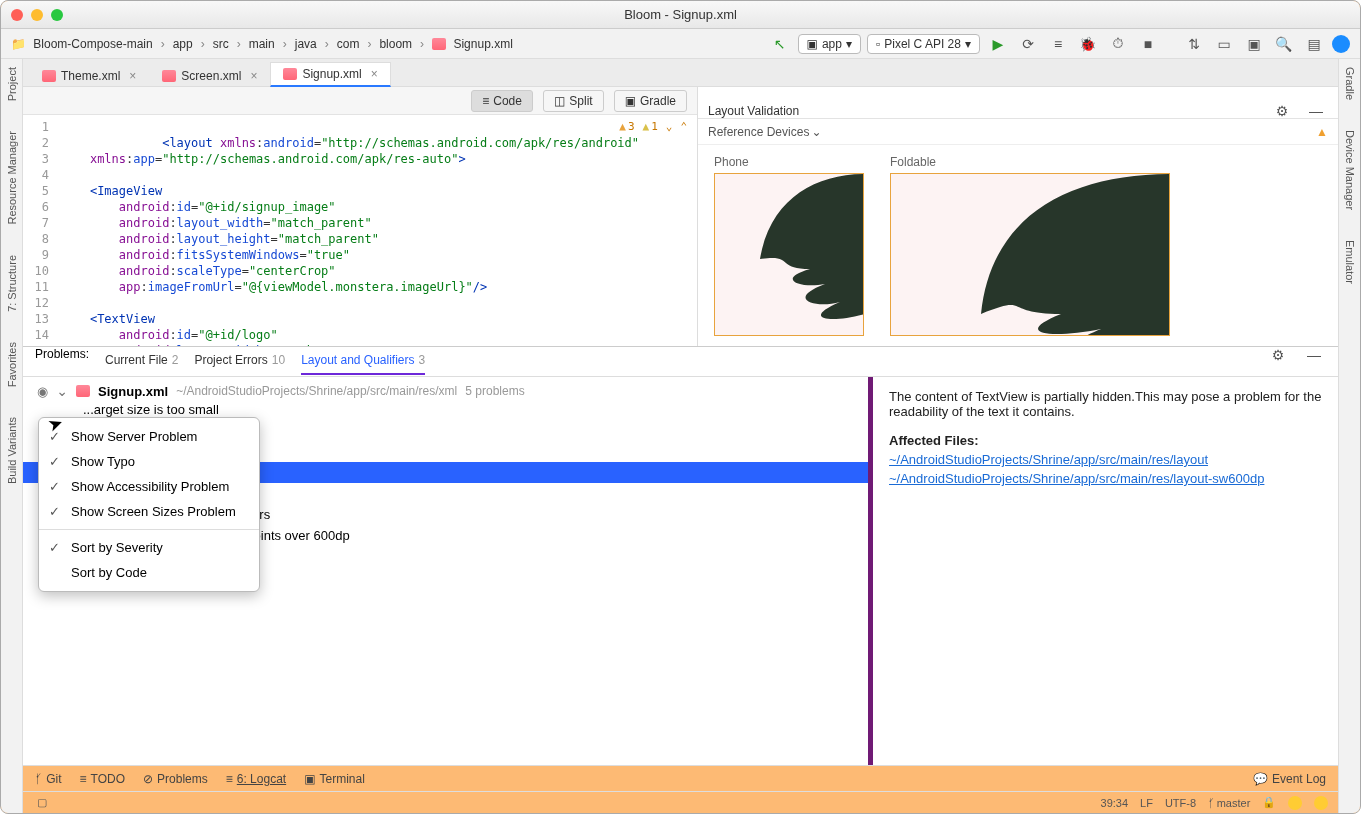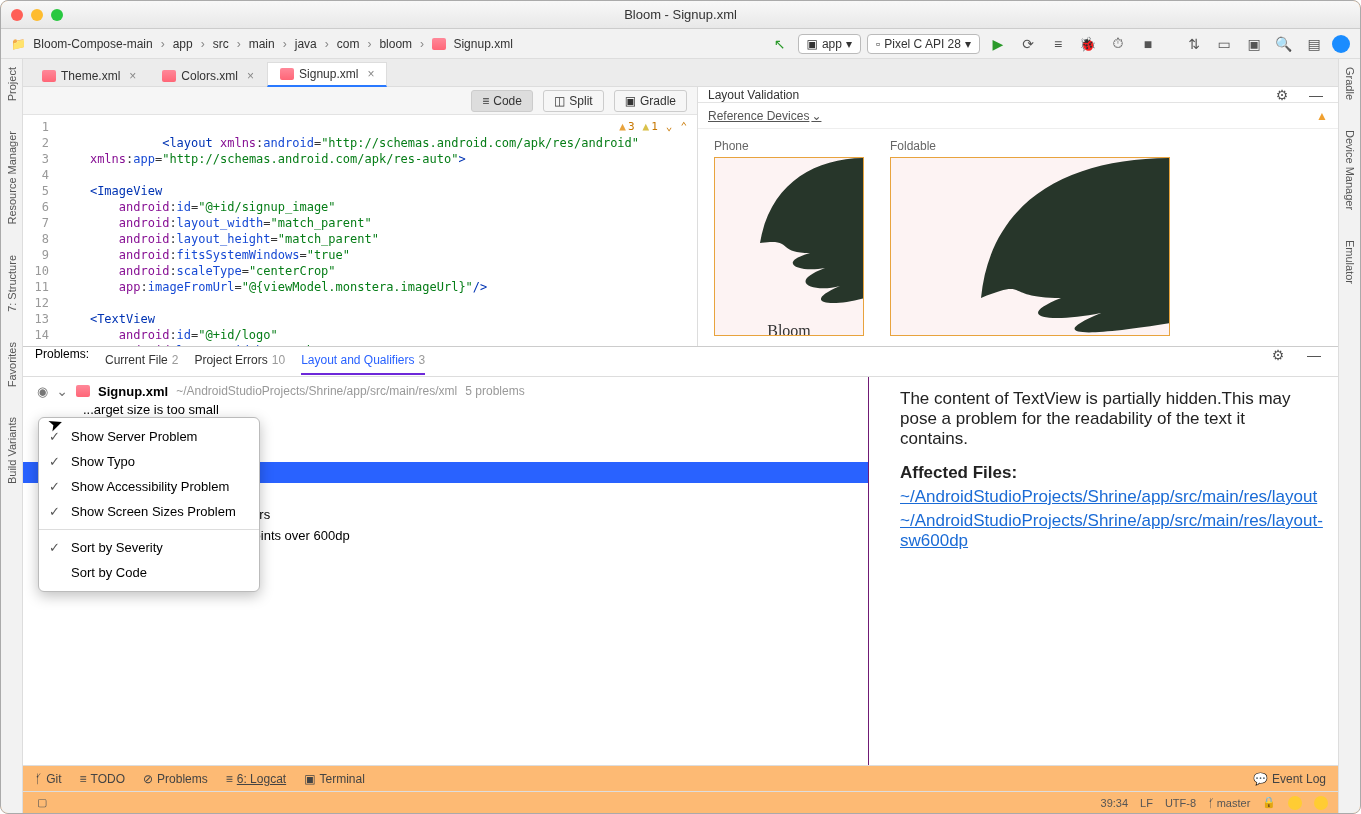--- a/index.html
+++ b/index.html
@@ -45,23 +45,23 @@
 .ed-modes .mode { padding:3px 10px; font-size:12px; border:1px solid #ccc; border-radius:3px; cursor:pointer; display:inline-flex; align-items:center; gap:4px; color:#333;}
 .ed-modes .mode.active { background:#ddd;}
 .codearea { flex:1; display:flex; overflow:hidden; font-family: "Menlo","Consolas",monospace; font-size:12px; line-height:16px;}
 .gutter { width:32px; text-align:right; color:#999; padding:4px 6px 0 0; background:#fff; user-select:none;}
 .codetext { padding:4px 0 0 6px; white-space:pre; color:#333; overflow:hidden; flex:1; position:relative;} .codetext .attr{color:#174ad4;} .codetext .ns{color:#871094;} .codetext .str{color:#067d17;} .codetext .tag{color:#0033b3;}
 .ed-warnings { position:absolute; top:4px; right:10px; font-size:11px; color:#c77700; display:flex; gap:8px; align-items:center;}
 .tri-y::before{content:"▲"; color:#e8a33d; margin-right:2px;}
 .tri-p::before{content:"▲"; color:#d9c14a; margin-right:2px;}
 
 .ed-right { width:640px; display:flex; flex-direction:column; background:#fff; }
-.validation-bar { height:16px; border-bottom:1px solid #e3e3e3; display:flex; align-items:center; justify-content:space-between; padding:0 10px; font-size:12px; color:#333;}
+.validation-bar { height:16px; border-bottom:1px solid #e3e3e3; display:flex; align-items:center; justify-content:space-between; padding:0 10px; font-size:12px; color:#333;margin-top:16px;}
 .validation-bar .tools { display:flex; gap:10px; color:#888; }
-.refdev { height:26px; border-bottom:1px solid #eee; display:flex; align-items:center; gap:2px; padding:0 10px; font-size:12px; color:#555; position:relative;text-decoration:underline;}
+.refdev { height:26px; border-bottom:1px solid #eee; display:flex; align-items:center; gap:2px; padding:0 10px; font-size:12px; color:#555; position:relative;}
 .refdev .warn { position:absolute; right:10px; color:#f0a030;}
 .devices { flex:1; display:flex; gap:26px; padding:10px 16px; overflow:hidden;}
 .device { display:flex; flex-direction:column; gap:4px;justify-content:flex-end;}
 .device .dlabel { font-size:12px; color:#666;}
 .device .screen { border:1px solid #e8a33d; background:#fdf3f3; position:relative; overflow:hidden;}
 .device.phone .screen { width:150px; height:180px;}
 .device.foldable .screen { width:280px; height:180px;}
 .logo { text-align:center; font-family: Georgia,serif; font-size:16px; color:#333; margin-top:4px;}
 
 
@@ -71,21 +71,21 @@
 .problems-tabs .ptab .cnt{ color:#999; margin-left:4px;}
 .problems-tabs .ptab.active { color:#2962ff; border-bottom:2px solid #6d28d9; }
 .problems-tabs .ptools { position:absolute; right:12px; display:flex; gap:12px; color:#888;}
 .problems-body { flex:1; display:flex; min-height:0;}
 .problems-list { flex:1; position:relative; overflow:hidden; padding:6px 0;}
 .prob-file { display:flex; align-items:center; gap:8px; padding:0 14px; font-size:13px; }
 .prob-file .path{ color:#999; font-size:12px;}
 .prob-file .count{ color:#999; font-size:12px;}
 .prob-item { padding:3px 60px; font-size:13px; cursor:pointer;}
 .prob-item.sel { background:#2962ff; color:#fff;}
-.problems-detail { width:470px; border-left:1px solid #701a75; padding:12px 31px; font-size:17px; color:#222; overflow:auto;}
+.problems-detail { width:470px; border-left:5px solid #701a75; padding:12px 16px; font-size:13px; color:#222; overflow:auto;}
 .problems-detail .afflabel { font-weight:bold; margin-top:14px; }
 .problems-detail a { color:#1a6bd6; text-decoration:underline; display:block; margin-top:4px;}
 
 
 .bottombar { height:26px; border-top:1px solid #ddd; display:flex; align-items:center; gap:18px; padding:0 12px; font-size:12px; color:#444;}
 .bottombar .bitem{display:inline-flex; align-items:center; gap:4px; cursor:pointer;}
 .bottombar .spacer{flex:1;}
 .statusbar { height:22px; border-top:1px solid #ddd; display:flex; align-items:center; justify-content:flex-end; gap:12px; padding:0 10px; font-size:11px; color:#555;}
 .statusbar .left { margin-right:auto; margin-left:4px;}
 .face{width:14px;height:14px;border-radius:50%;display:inline-block;}
@@ -167,21 +167,21 @@
     <div class="center">
 
       <div class="tabsrow">
         <div class="etab">
             <span class="xml-icon"></span>
             <span>Theme.xml</span>
             <span class="close">×</span>
           </div>
         <div class="etab">
             <span class="xml-icon"></span>
-            <span>Colors.xml</span>
+            <span>Screen.xml</span>
             <span class="close">×</span>
           </div>
         <div class="etab active">
             <span class="xml-icon"></span>
             <span>Signup.xml</span>
             <span class="close">×</span>
           </div>
       </div>
 
       <div class="editrow">

